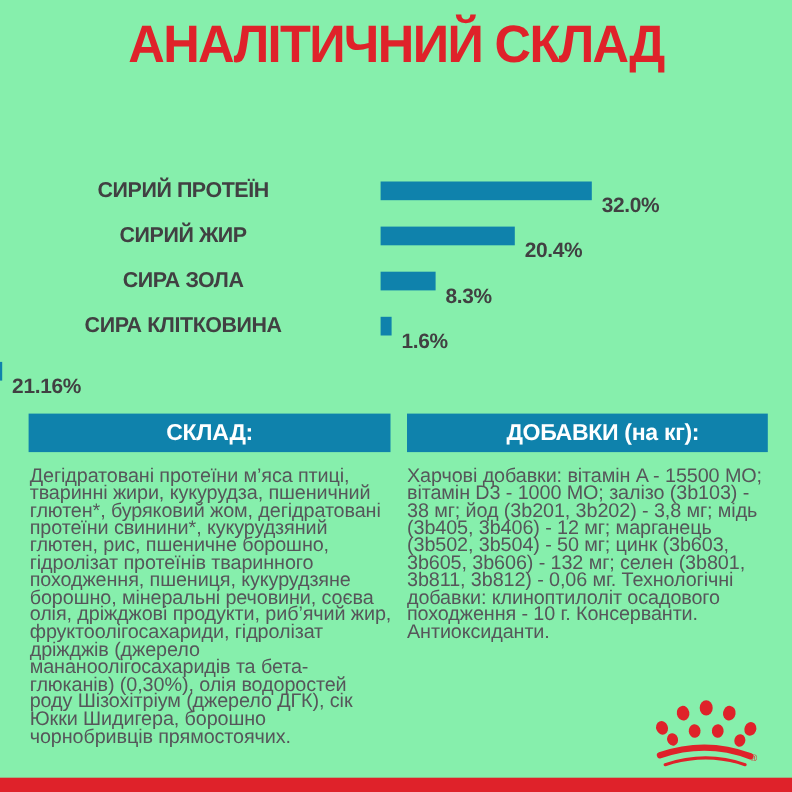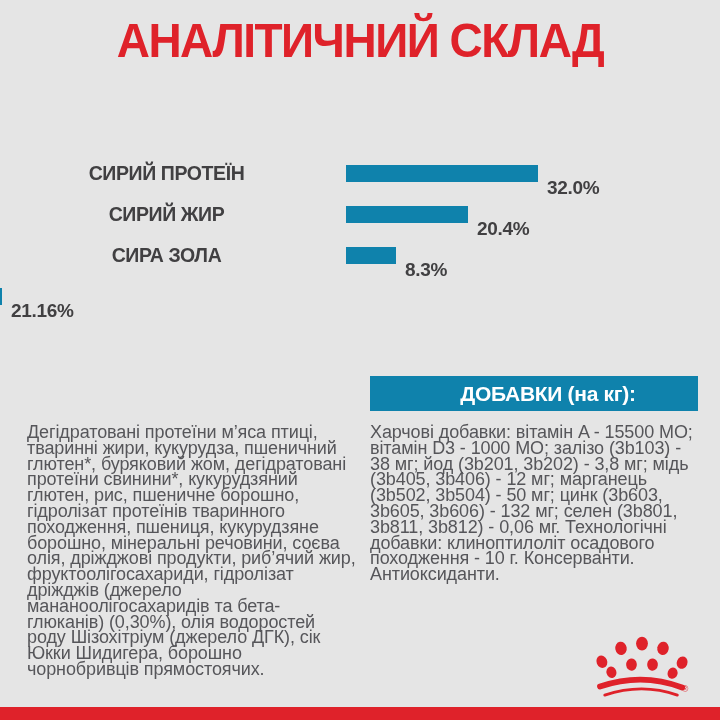--- a/index.html
+++ b/index.html
@@ -1,20 +1,20 @@
 <!DOCTYPE html>
 <html style="--brand-red: #DF222A; --teal: #0F82AC; --label-gray: #414042; --body-gray: #56565A;"><head>
 <meta charset="utf-8">
 <style>
   * { margin: 0; padding: 0; box-sizing: border-box; }
   html, body { background: #ffffff; }
   .page {
     position: relative;
     width: 720px; height: 720px;
-    background: #e5e5e5;
+    background: #86efac;
     font-family: "Liberation Sans", sans-serif;
     overflow: hidden;
   }
   .title {
     position: absolute;
     top: 13px; left: 0; width: 720px;
     text-align: center;
     font-size: 46px;
     font-weight: bold;
     letter-spacing: -1.5px;
@@ -100,25 +100,31 @@
       <span class="chart-label">СИРИЙ ЖИР</span>
       <span class="chart-bar" style="width: 122px; background: rgb(15, 130, 172);"></span>
       <span class="chart-value">20.4%</span>
     </div>
     <div class="chart-row">
       <span class="chart-label">СИРА ЗОЛА</span>
       <span class="chart-bar" style="width: 50px; background: rgb(15, 130, 172);"></span>
       <span class="chart-value">8.3%</span>
     </div>
     <div class="chart-row">
+      <span class="chart-label">СИРА КЛІТКОВИНА</span>
+      <span class="chart-bar" style="width: 10px; background: rgb(15, 130, 172);"></span>
+      <span class="chart-value">1.6%</span>
+    </div>
+    <div class="chart-row">
       <span class="chart-bar" style="width: 2px; background: rgb(15, 130, 172);"></span>
       <span class="chart-value">21.16%</span>
     </div>
   </div>
 
+  <div class="section-header hdr-left">СКЛАД:</div>
   <div class="section-header hdr-right">ДОБАВКИ (на кг):</div>
 
   <div class="body-col col-left">
     <p>Дегідратовані протеїни м’яса птиці, тваринні жири, кукурудза, пшеничний глютен*, буряковий жом, дегідратовані протеїни свинини*, кукурудзяний глютен, рис, пшеничне борошно, гідролізат протеїнів тваринного походження, пшениця, кукурудзяне борошно, мінеральні речовини, соєва олія, дріжджові продукти, риб’ячий жир, фруктоолігосахариди, гідролізат дріжджів (джерело мананоолігосахаридів та бета-глюканів) (0,30%), олія водоростей роду Шізохітріум (джерело ДГК), сік Юкки Шидигера, борошно чорнобривців прямостоячих.</p>
   </div>
 
   <div class="body-col col-right">
     <p>Харчові добавки: вітамін A - 15500 МО; вітамін D3 - 1000 МО; залізо (3b103) - 38 мг; йод (3b201, 3b202) - 3,8 мг; мідь (3b405, 3b406) - 12 мг; марганець (3b502, 3b504) - 50 мг; цинк (3b603, 3b605, 3b606) - 132 мг; селен (3b801, 3b811, 3b812) - 0,06 мг. Технологічні добавки: клиноптилоліт осадового походження - 10 г. Консерванти. Антиоксиданти.</p>
   </div>
 

